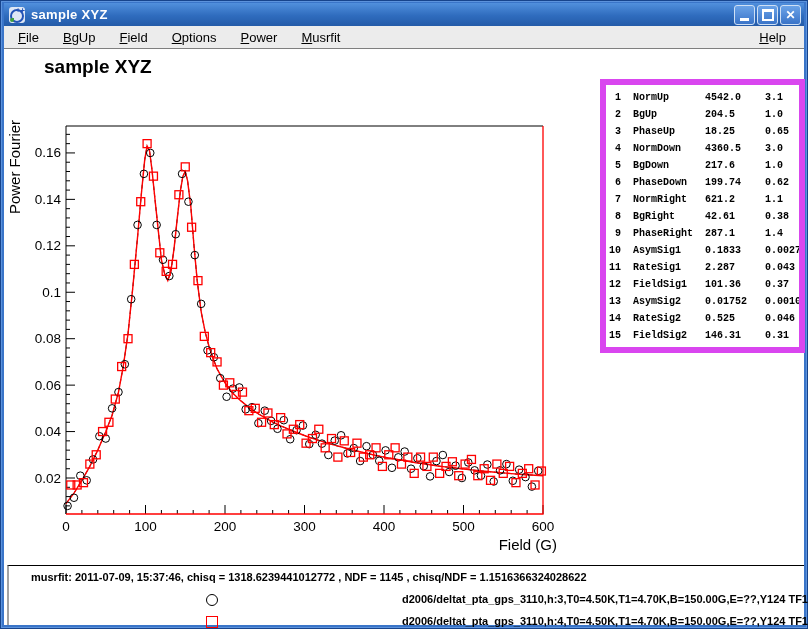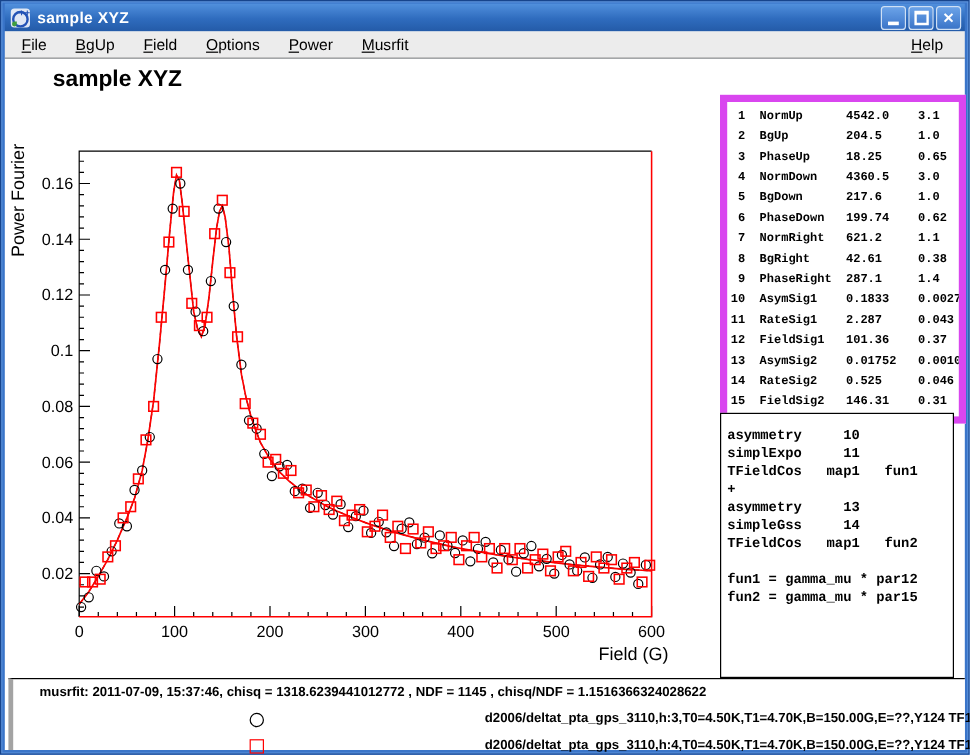--- a/index.html
+++ b/index.html
@@ -33,21 +33,21 @@
   .plot-title{position:absolute;left:40px;top:7px;font-size:19px;font-weight:bold;color:#000;}
   svg.chart{position:absolute;left:0;top:0;font-family:"Liberation Sans",sans-serif;}
   
   .stats-box{position:absolute;left:596px;top:30px;width:193px;height:262px;border:6px solid #d946ef;background:#fff;overflow:hidden;}
   .stats-box pre{margin:4px 0 0 3px;font-family:"Liberation Mono","DejaVu Sans Mono",monospace;
     font-weight:bold;font-size:10px;line-height:17px;white-space:pre;}
   .theory-box{position:absolute;left:596px;top:295px;width:193px;height:219px;border:1px solid #000;background:#fff;overflow:hidden;}
   .theory-box pre{margin:11px 0 0 5px;font-family:"Liberation Mono","DejaVu Sans Mono",monospace;
     font-weight:bold;font-size:11.5px;line-height:15px;white-space:pre;}
   
-  .status-legend{position:absolute;left:3px;top:516px;right:0;bottom:0;border-top:1px solid #000;border-left:4px solid #a3a3a3;background:#fff;}
+  .status-legend{position:absolute;left:3px;top:516px;right:0;bottom:0;border-top:1px solid #000;border-left:2px solid #a3a3a3;background:#fff;}
   .musrfit-line{position:absolute;left:22px;top:5px;font-size:11px;font-weight:bold;white-space:nowrap;}
   .legend-row{position:absolute;left:0;right:0;height:16px;}
   .legend-row.r1{top:26px;} .legend-row.r2{top:48px;}
   .lg-marker{position:absolute;left:197px;top:2px;width:10px;height:10px;}
   .lg-circle{border:1.4px solid #000;border-radius:50%;}
   .lg-square{border:1.6px solid #ff0000;}
   .lg-label{position:absolute;left:393px;top:1px;font-size:11px;font-weight:bold;white-space:nowrap;}
 </style>
 </head>
 <body>
@@ -344,32 +344,20 @@
  8  BgRight     42.61     0.38
  9  PhaseRight  287.1     1.4
 10  AsymSig1    0.1833    0.0027
 11  RateSig1    2.287     0.043
 12  FieldSig1   101.36    0.37
 13  AsymSig2    0.01752   0.00101
 14  RateSig2    0.525     0.046
 15  FieldSig2   146.31    0.31</pre>
     </div>
 
-    <div class="theory-box">
-      <pre>asymmetry     10
-simplExpo     11
-TFieldCos   map1   fun1
-+
-asymmetry     13
-simpleGss     14
-TFieldCos   map1   fun2
-
-fun1 = gamma_mu * par12
-fun2 = gamma_mu * par15</pre>
-    </div>
 
     <div class="status-legend">
       <div class="musrfit-line">musrfit: 2011-07-09, 15:37:46, chisq = 1318.6239441012772 , NDF = 1145 , chisq/NDF = 1.1516366324028622</div>
       <div class="legend-row r1">
         <span class="lg-marker lg-circle"></span>
         <span class="lg-label">d2006/deltat_pta_gps_3110,h:3,T0=4.50K,T1=4.70K,B=150.00G,E=??,Y124 TF150G 4.5K (ab)</span>
       </div>
       <div class="legend-row r2">
         <span class="lg-marker lg-square"></span>
         <span class="lg-label">d2006/deltat_pta_gps_3110,h:4,T0=4.50K,T1=4.70K,B=150.00G,E=??,Y124 TF150G 4.5K (ab)</span>

